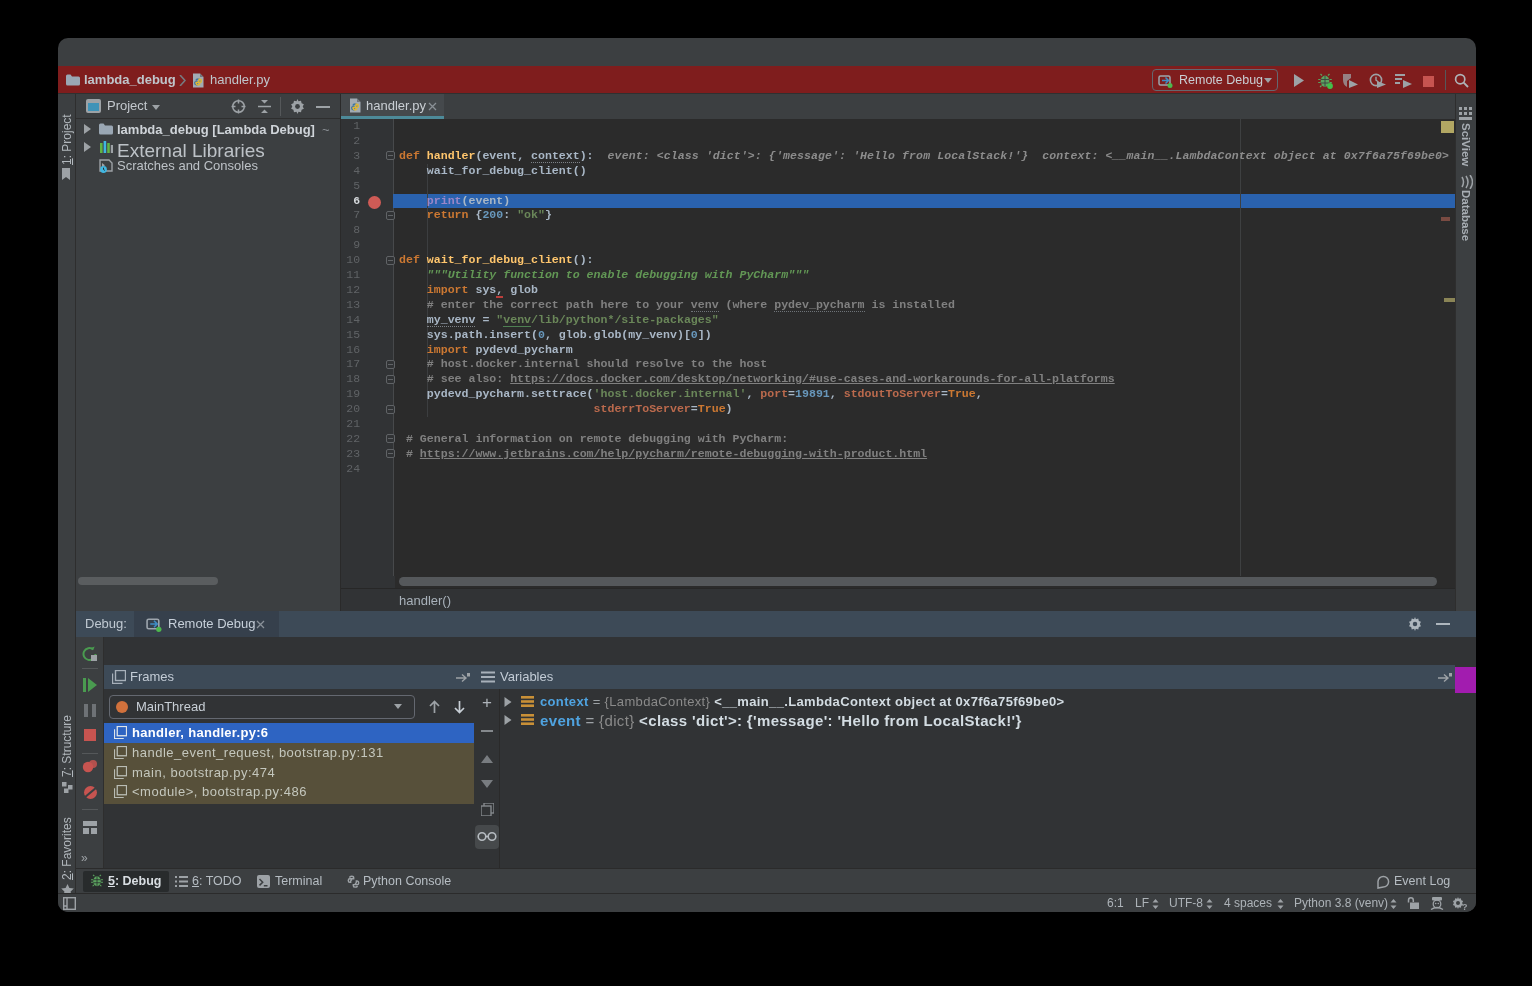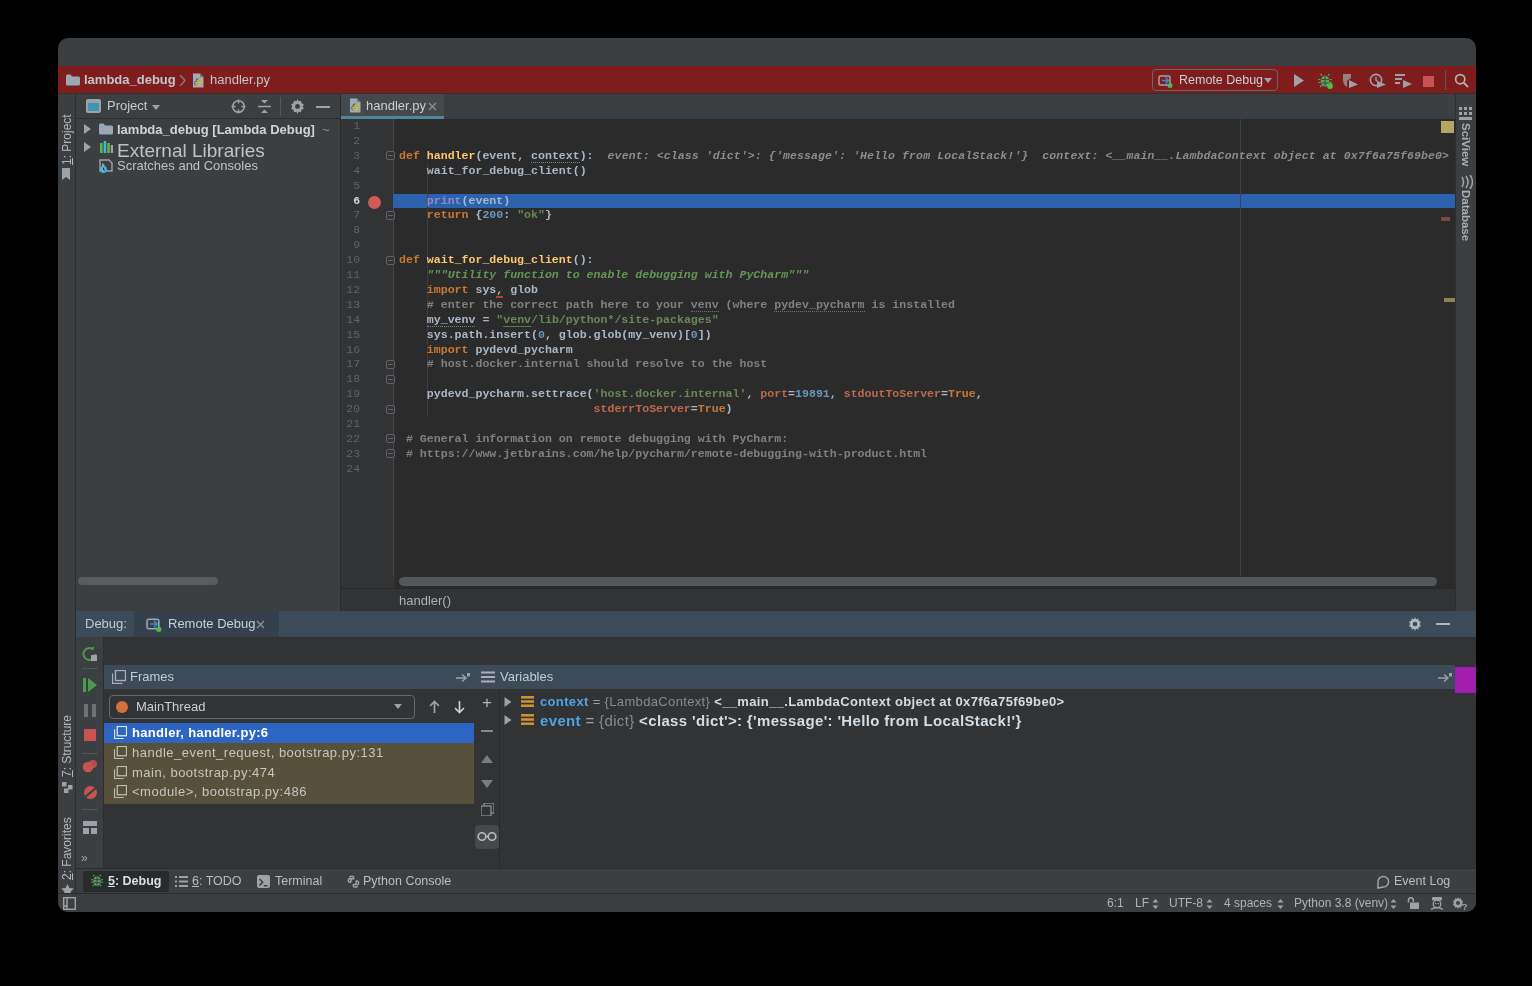--- a/index.html
+++ b/index.html
@@ -246,24 +246,25 @@
       <div class="cline" style="top:74.5px">    <span style="color:#9a86c8">print</span>(event)</div>
       <div class="cline" style="top:89.4px">    <span style="color:#cc7832">return</span> {<span style="color:#6897bb">200</span>: <span style="color:#6a8759">"ok"</span>}</div>
       <div class="cline" style="top:134.1px"><span style="color:#cc7832">def </span><span style="color:#ffc66d">wait_for_debug_client</span>():</div>
       <div class="cline" style="top:149px">    <span style="color:#629755;font-style:italic">"""Utility function to enable debugging with PyCharm"""</span></div>
       <div class="cline" style="top:163.9px">    <span style="color:#cc7832">import </span>sys<span style="border-bottom:2px solid #bc3f3c">,</span> glob</div>
       <div class="cline" style="top:178.8px"><span style="color:#808080">    # enter the correct path here to your <span class="squ">venv</span> (where <span class="squ">pydev_pycharm</span> is installed</span></div>
       <div class="cline" style="top:193.7px">    <span class="sq">my_venv</span> = <span style="color:#6a8759">"<span class="sqg">venv</span>/lib/python*/site-packages"</span></div>
       <div class="cline" style="top:208.6px">    sys.path.insert(<span style="color:#6897bb">0</span>, glob.glob(my_venv)[<span style="color:#6897bb">0</span>])</div>
       <div class="cline" style="top:223.5px">    <span style="color:#cc7832">import </span>pydevd_pycharm</div>
       <div class="cline" style="top:238.4px"><span style="color:#808080">    # host.docker.internal should resolve to the host</span></div>
+      <div class="cline" style="top:253.3px"><span style="color:#808080">    # see also: <span style="text-decoration:underline">https://docs.docker.com/desktop/networking/#use-cases-and-workarounds-for-all-platforms</span></span></div>
       <div class="cline" style="top:268.2px">    pydevd_pycharm.settrace(<span style="color:#6a8759">'host.docker.internal'</span>, <span style="color:#bb6a4d">port</span>=<span style="color:#6897bb">19891</span>, <span style="color:#bb6a4d">stdoutToServer</span>=<span style="color:#cc7832">True</span>,</div>
       <div class="cline" style="top:283.1px">                            <span style="color:#bb6a4d">stderrToServer</span>=<span style="color:#cc7832">True</span>)</div>
       <div class="cline" style="top:312.9px"><span style="color:#808080"> # General information on remote debugging with PyCharm:</span></div>
-      <div class="cline" style="top:327.8px"><span style="color:#808080"> # <span style="">https://www.jetbrains.com/help/pycharm/remote-debugging-with-product.html</span></span></div>
+      <div class="cline" style="top:327.8px"><span style="color:#808080"> # <span style="text-decoration:underline">https://www.jetbrains.com/help/pycharm/remote-debugging-with-product.html</span></span></div>
 
       <div class="abs" style="left:1100px;top:2px;width:13px;height:12px;background:#b2a763"></div>
       <div class="abs" style="left:1100px;top:98px;width:9px;height:4px;background:#7a4b42"></div>
       <div class="abs" style="left:1103px;top:179px;width:11px;height:4px;background:#8a8456"></div>
     </div>
     <div id="hscroll">
         <div class="abs" style="left:0;top:0;width:54px;height:12px;background:#313335"></div>
         <div class="abs" style="left:58px;top:1px;width:1038px;height:9px;border-radius:4.5px;background:#55585b"></div>
       </div>
     <div id="crumbs">

